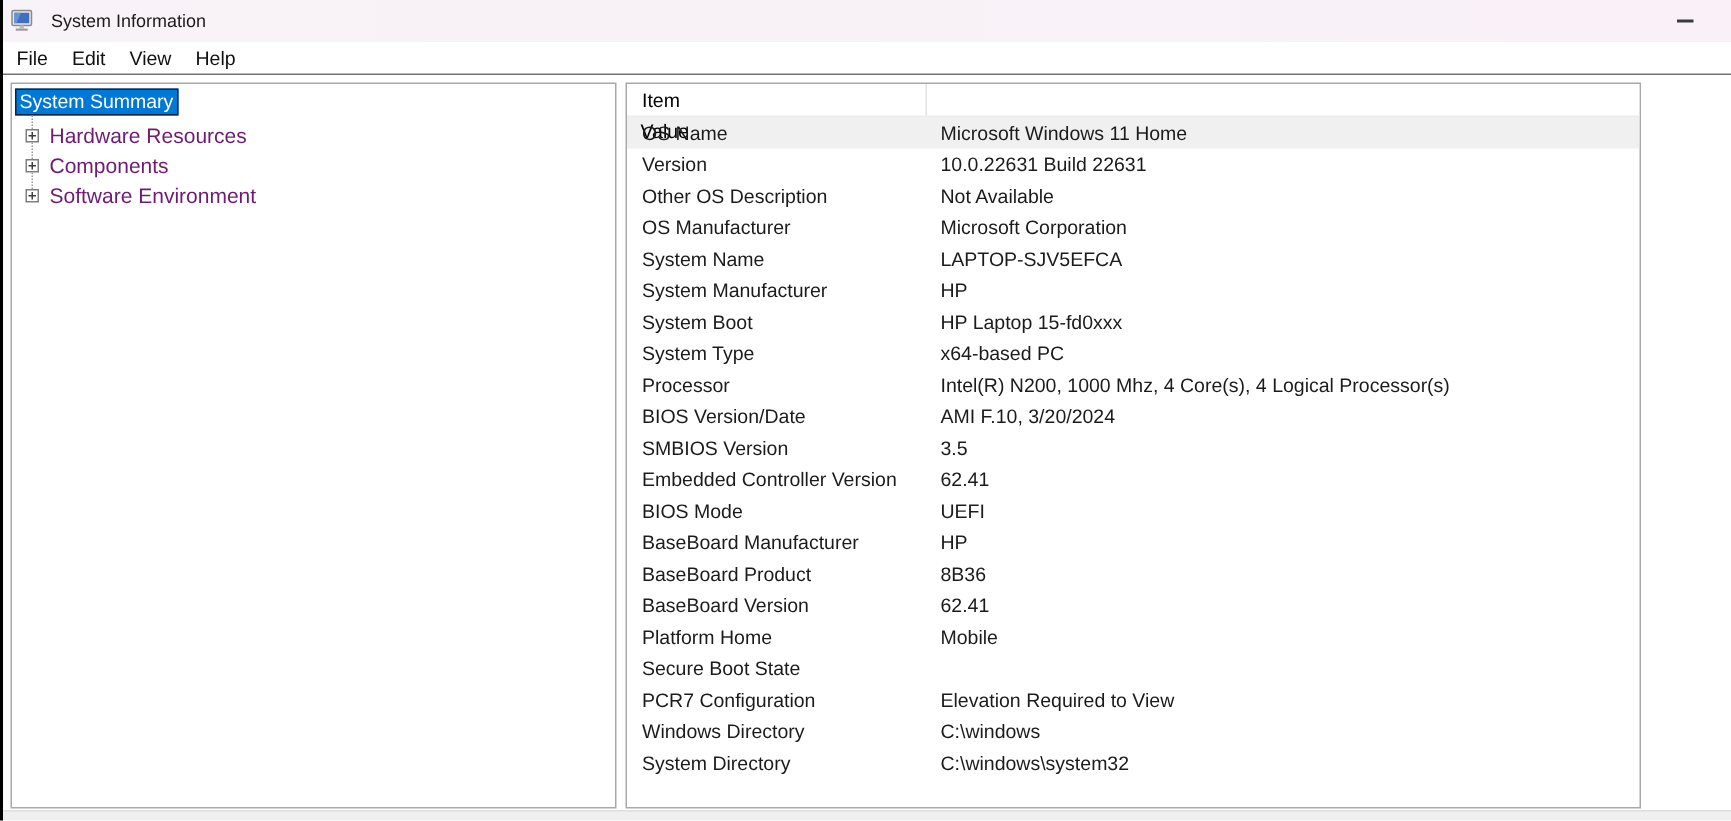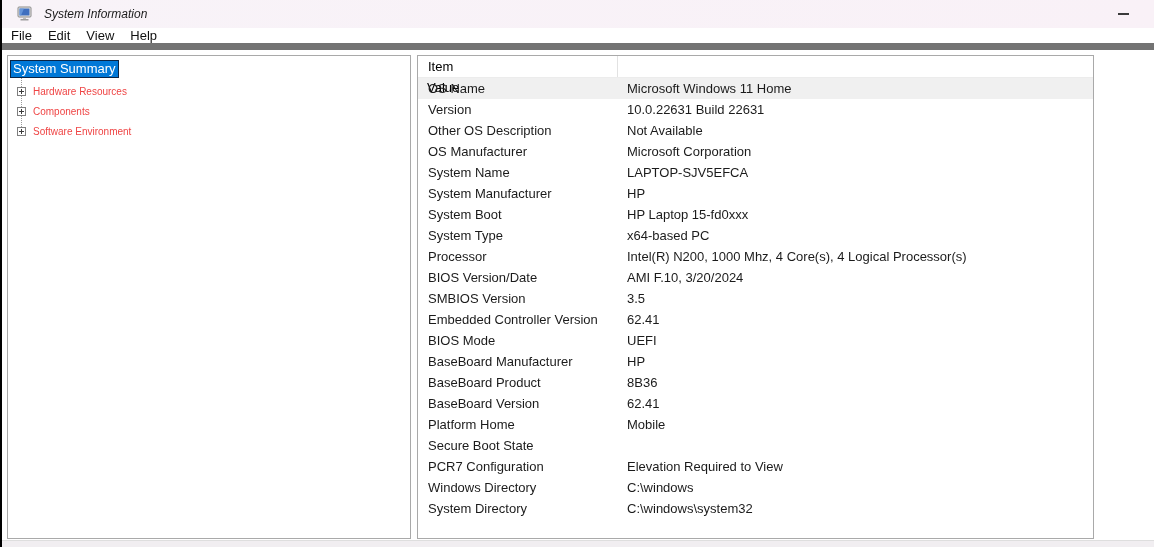--- a/index.html
+++ b/index.html
@@ -11,44 +11,43 @@
     position: relative;
     border-left: 2px solid #000000;
   }
 
   
   .titlebar {
     height: 28px;
     background: linear-gradient(to right, #f8f3f8, #f9f1f7);
     display: flex;
     align-items: center;
-    padding-left: 15px;
-    position: relative;
-    font-style: italic;
+    padding-left: 5px;
+    position: relative;
   }
   .app-icon { width: 17px; height: 16px; display: inline-block; }
   .title-text { margin-left: 10px; font-size: 12px; color: #1b1b1b; }
   .minimize-btn {
     position: absolute;
     right: 8px; top: 0;
     width: 46px; height: 28px;
     display: flex; align-items: center; justify-content: center;
     font-size: 13px; color: #333;
     cursor: default;
   }
   .minimize-btn .dash { width: 11px; height: 1.5px; background: #3a3a3a; }
 
   
   .menubar {
     height: 22px;
     background: #ffffff;
     display: flex;
     align-items: center;
     padding-left: 1px;
-    border-bottom: 7px solid #737373;
+    border-bottom: 1px solid #737373;
     font-size: 13px;
   }
   .menu-item { padding: 2px 8px; color: #111; }
 
   
   .content { position: absolute; top: 50px; left: 0; right: 0; bottom: 0; background: #fff; padding-left: 36px; }
 
   .tree-panel {
     position: absolute;
     left: 5px; top: 5px;
@@ -72,22 +71,22 @@
   .tree-children::before {
     content: "";
     position: absolute;
     left: 13px; top: -3px; bottom: 12px;
     border-left: 1px dotted #9a9a9a;
   }
   .tree-item {
     height: 20px;
     display: flex;
     align-items: center;
-    font-size: 10px;
-    color: #ef4444;
+    font-size: 14px;
+    color: #701a75;
     position: relative;
   }
   .plusbox {
     width: 9px; height: 9px;
     border: 1px solid #7f7f7f;
     background: #fff;
     margin-left: 9px;
     margin-right: 7px;
     position: relative;
     flex: 0 0 auto;

